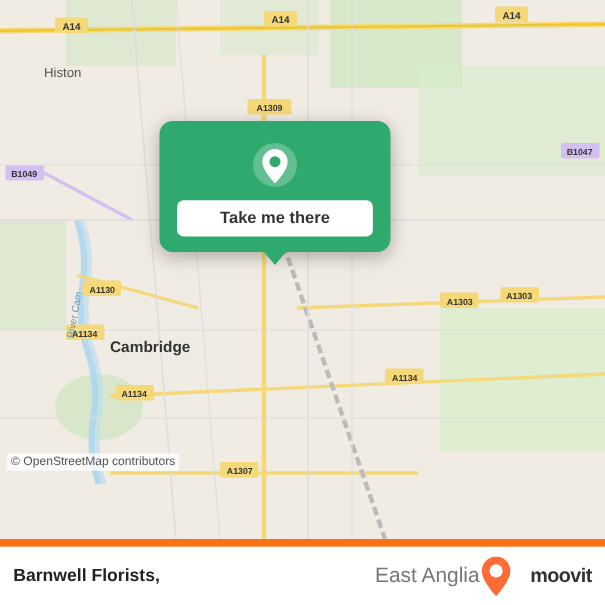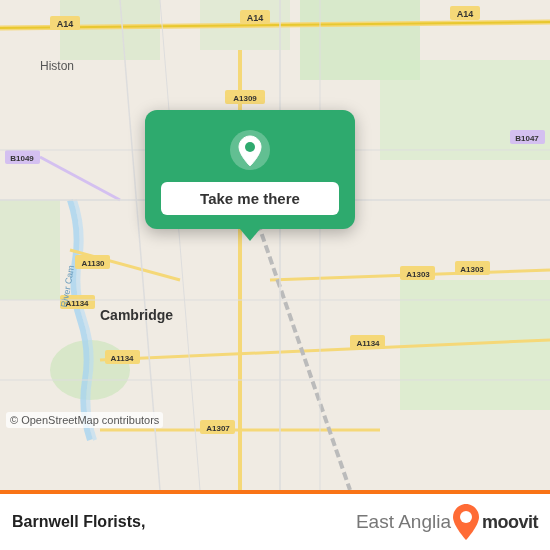--- a/index.html
+++ b/index.html
@@ -72,21 +72,21 @@
       text-align: center;
     }
 
     #bottom-bar {
       width: 550px;
       height: 60px;
       background: white;
       display: flex;
       align-items: center;
       padding: 12px 12px;
-      border-top: 4px solid #f97316;
+      border-top: 7px solid #f97316;
     }
 
     #copyright {
       font-size: 11px;
       color: #555;
       position: absolute;
       bottom: 62px;
       left: 6px;
       background: rgba(255,255,255,0.75);
       padding: 2px 4px;
@@ -102,21 +102,21 @@
 
     #place-region {
       font-size: 19px;
       color: #777;
       margin-left: 6px;
     }
 
     .moovit-logo {
       display: flex;
       align-items: center;
-      gap: 1px;
+      gap: 16px;
       margin-left: auto;
     }
 
     .moovit-pin {
       width: 30px;
       height: 36px;
     }
 
     .moovit-text {
       font-size: 18px;

